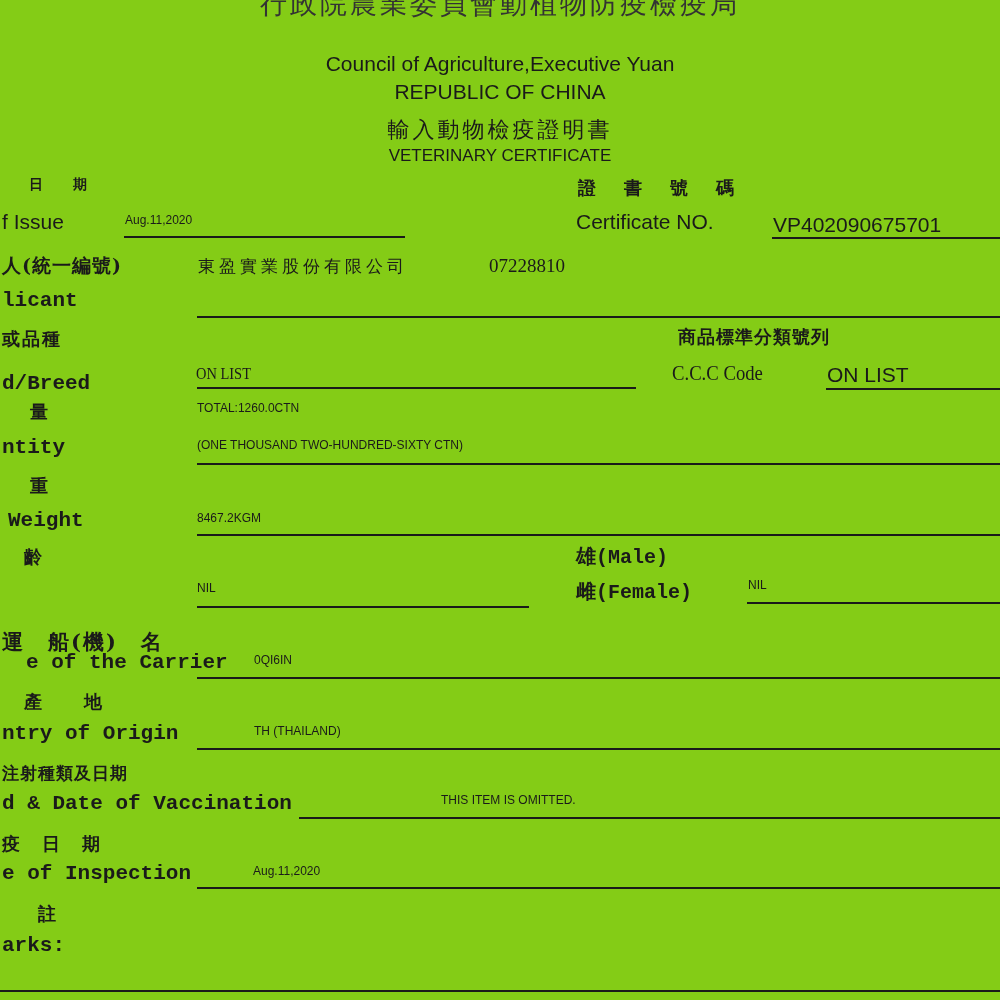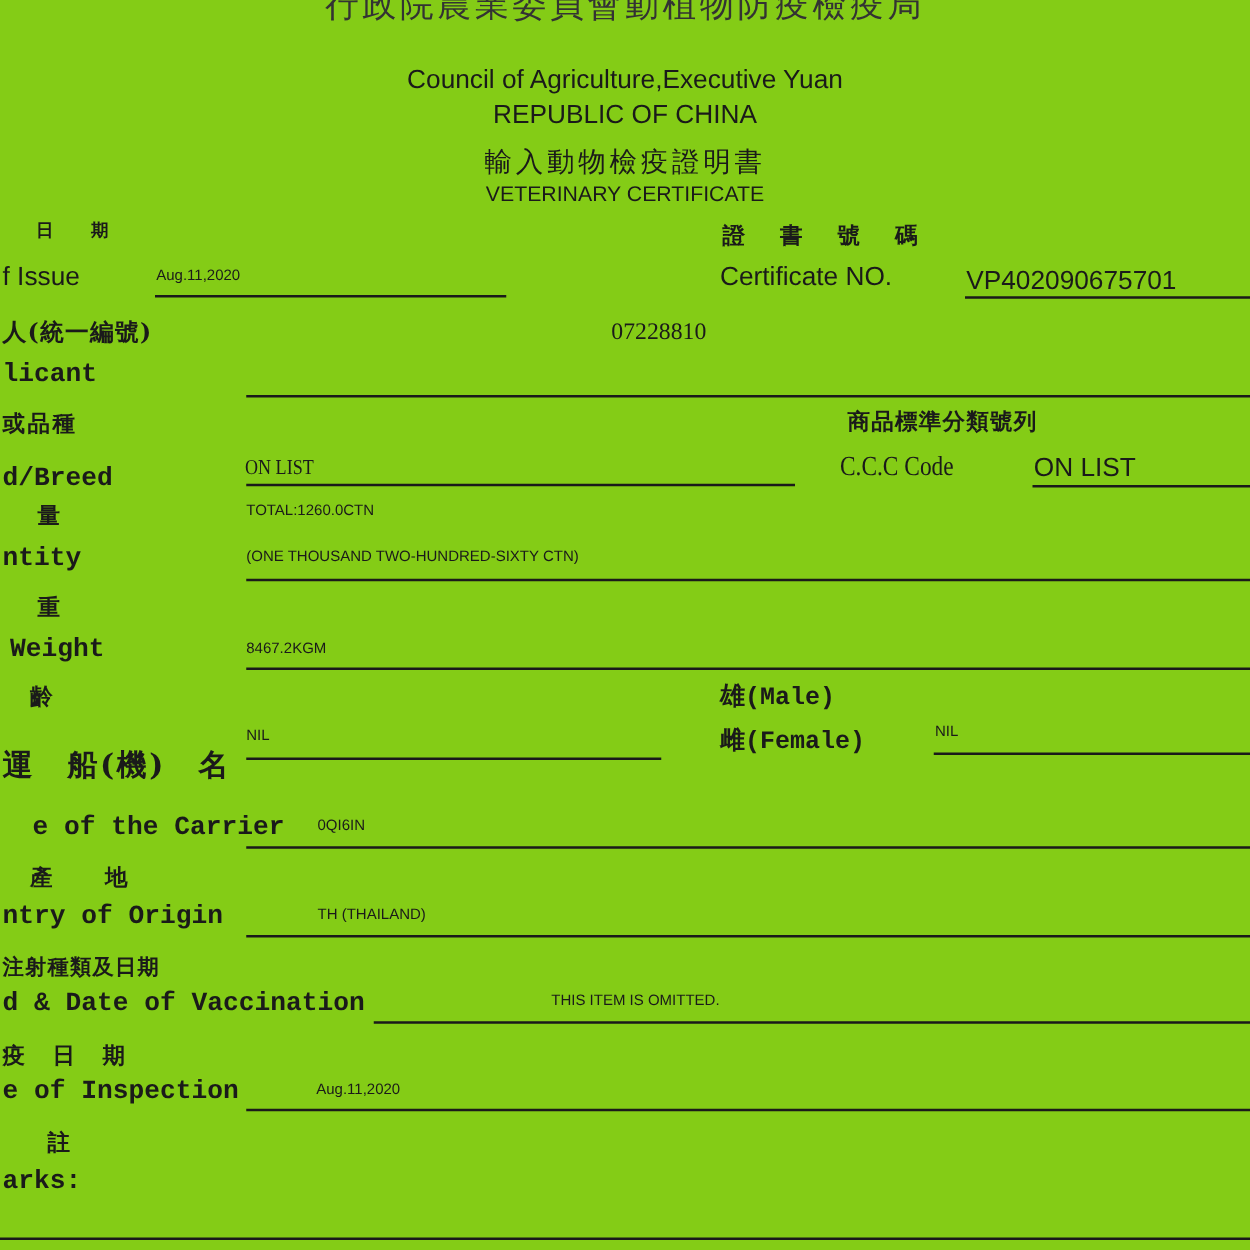--- a/index.html
+++ b/index.html
@@ -48,20 +48,21 @@
 
   <div class="abs cjk" style="left:578px; top:176px; font-size:18px;">
     <span>證</span><span style="margin-left:26px;">書</span><span style="margin-left:26px;">號</span><span style="margin-left:26px;">碼</span>
   </div>
   <div class="abs sans" style="left:576px; top:210px; font-size:21px;">Certificate NO.</div>
   <div class="abs sans value" style="left:773px; top:213px; font-size:21px;">VP402090675701</div>
   <div class="rule" style="left:772px; top:237px; width:228px;"></div>
 
   <div class="abs cjk" style="left:2px; top:253px; font-size:19px; letter-spacing:1px;">人(統一編號)</div>
   <div class="abs mono-label" style="left:2px; top:289px;">licant</div>
+  <div class="abs cjk-light" style="left:198px; top:255px; font-size:17px; letter-spacing:4px;">東盈實業股份有限公司</div>
   <div class="abs serif" style="left:489px; top:255px; font-size:19px;">07228810</div>
   <div class="rule" style="left:197px; top:316px; width:803px;"></div>
 
   <div class="abs cjk" style="left:2px; top:327px; font-size:18px;">或品種</div>
   <div class="abs mono-label" style="left:2px; top:372px;">d/Breed</div>
   <div class="abs serif" style="left:196px; top:364px; font-size:17px; transform:scaleX(0.85); transform-origin:left;">ON LIST</div>
   <div class="rule" style="left:197px; top:387px; width:439px;"></div>
 
   <div class="abs cjk" style="left:678px; top:325px; font-size:18px; letter-spacing:1px;">商品標準分類號列</div>
   <div class="abs serif" style="left:672px; top:360px; font-size:22px; transform:scaleX(0.85); transform-origin:left;">C.C.C Code</div>
@@ -83,21 +84,21 @@
   <div class="abs sans value" style="left:197px; top:581px;">NIL</div>
   <div class="rule" style="left:197px; top:606px; width:332px;"></div>
 
   <div class="abs mono-label" style="left:576px; top:543px; font-size:20px;">雄(Male)</div>
   <div class="abs mono-label" style="left:576px; top:578px; font-size:20px;">雌(Female)</div>
   <div class="abs sans value" style="left:748px; top:578px;">NIL</div>
   <div class="rule" style="left:747px; top:602px; width:253px;"></div>
 
   <div class="rule" style="left:0px; top:678px; width:1000px; height:1px; opacity:0;"></div>
 
-  <div class="abs cjk" style="left:2px; top:596px; font-size:24px;">運　船(機)　名</div>
+  <div class="abs cjk" style="left:2px; top:628px; font-size:21px;">運　船(機)　名</div>
   <div class="abs mono-label" style="left:2px; top:651px;margin-left:24px;">e of the Carrier</div>
   <div class="abs sans value" style="left:254px; top:653px;">0QI6IN</div>
   <div class="rule" style="left:197px; top:677px; width:803px;"></div>
 
   <div class="abs cjk" style="left:24px; top:690px; font-size:18px; word-spacing:30px;">產　　地</div>
   <div class="abs mono-label" style="left:2px; top:722px;">ntry of Origin</div>
   <div class="abs sans value" style="left:254px; top:724px;">TH (THAILAND)</div>
   <div class="rule" style="left:197px; top:748px; width:803px;"></div>
 
   <div class="abs cjk" style="left:2px; top:762px; font-size:17px; letter-spacing:1px;">注射種類及日期</div>

